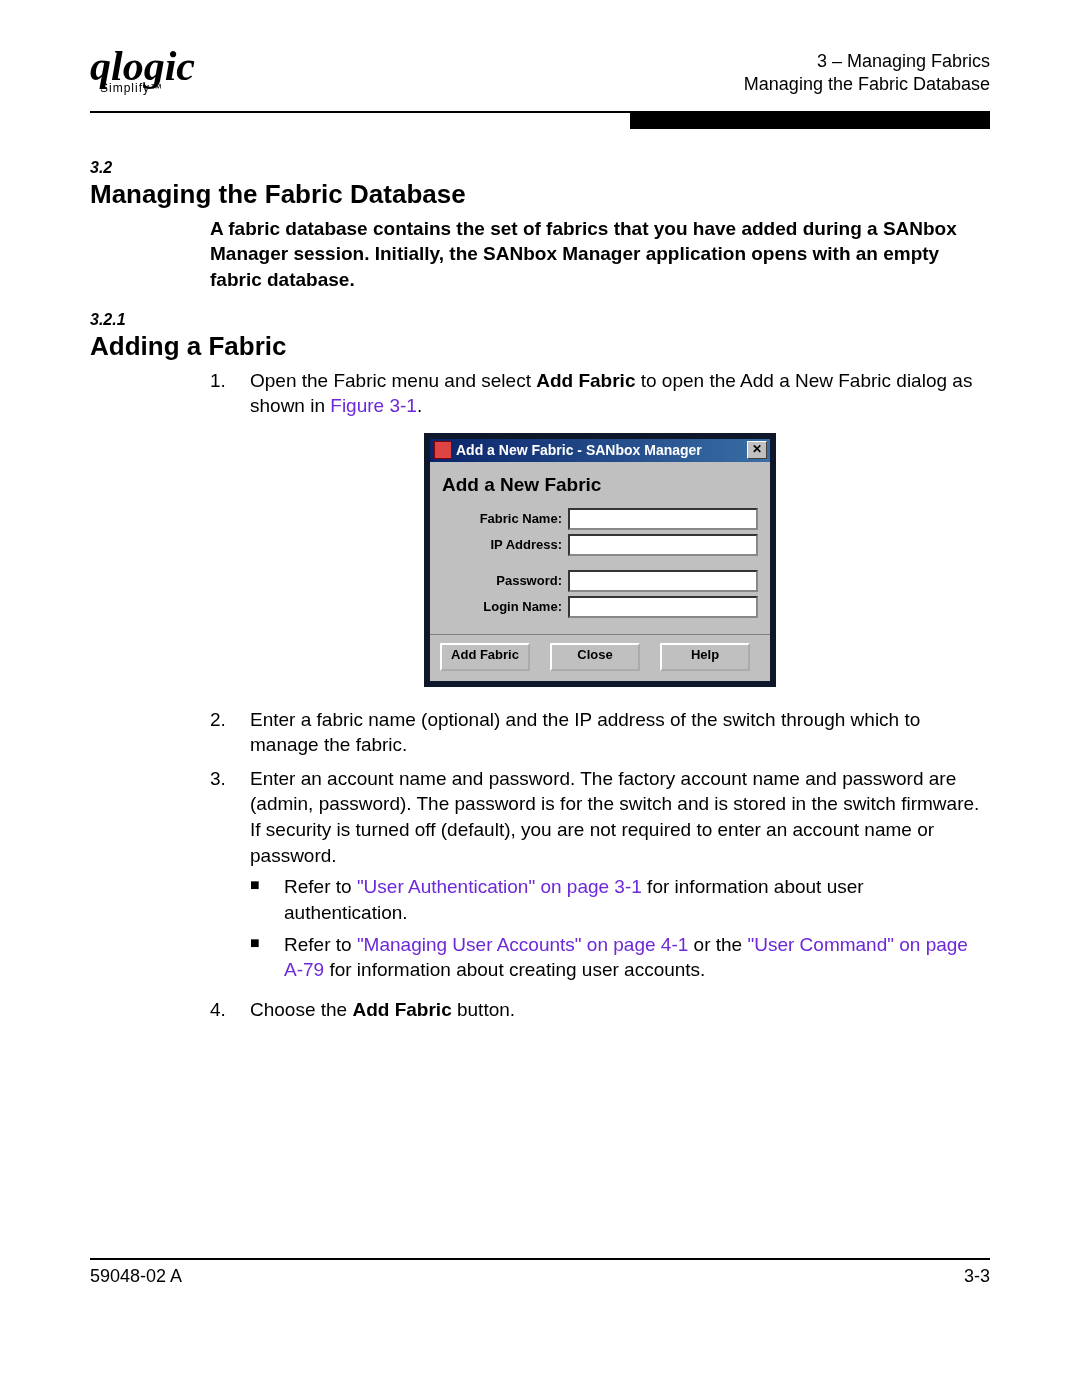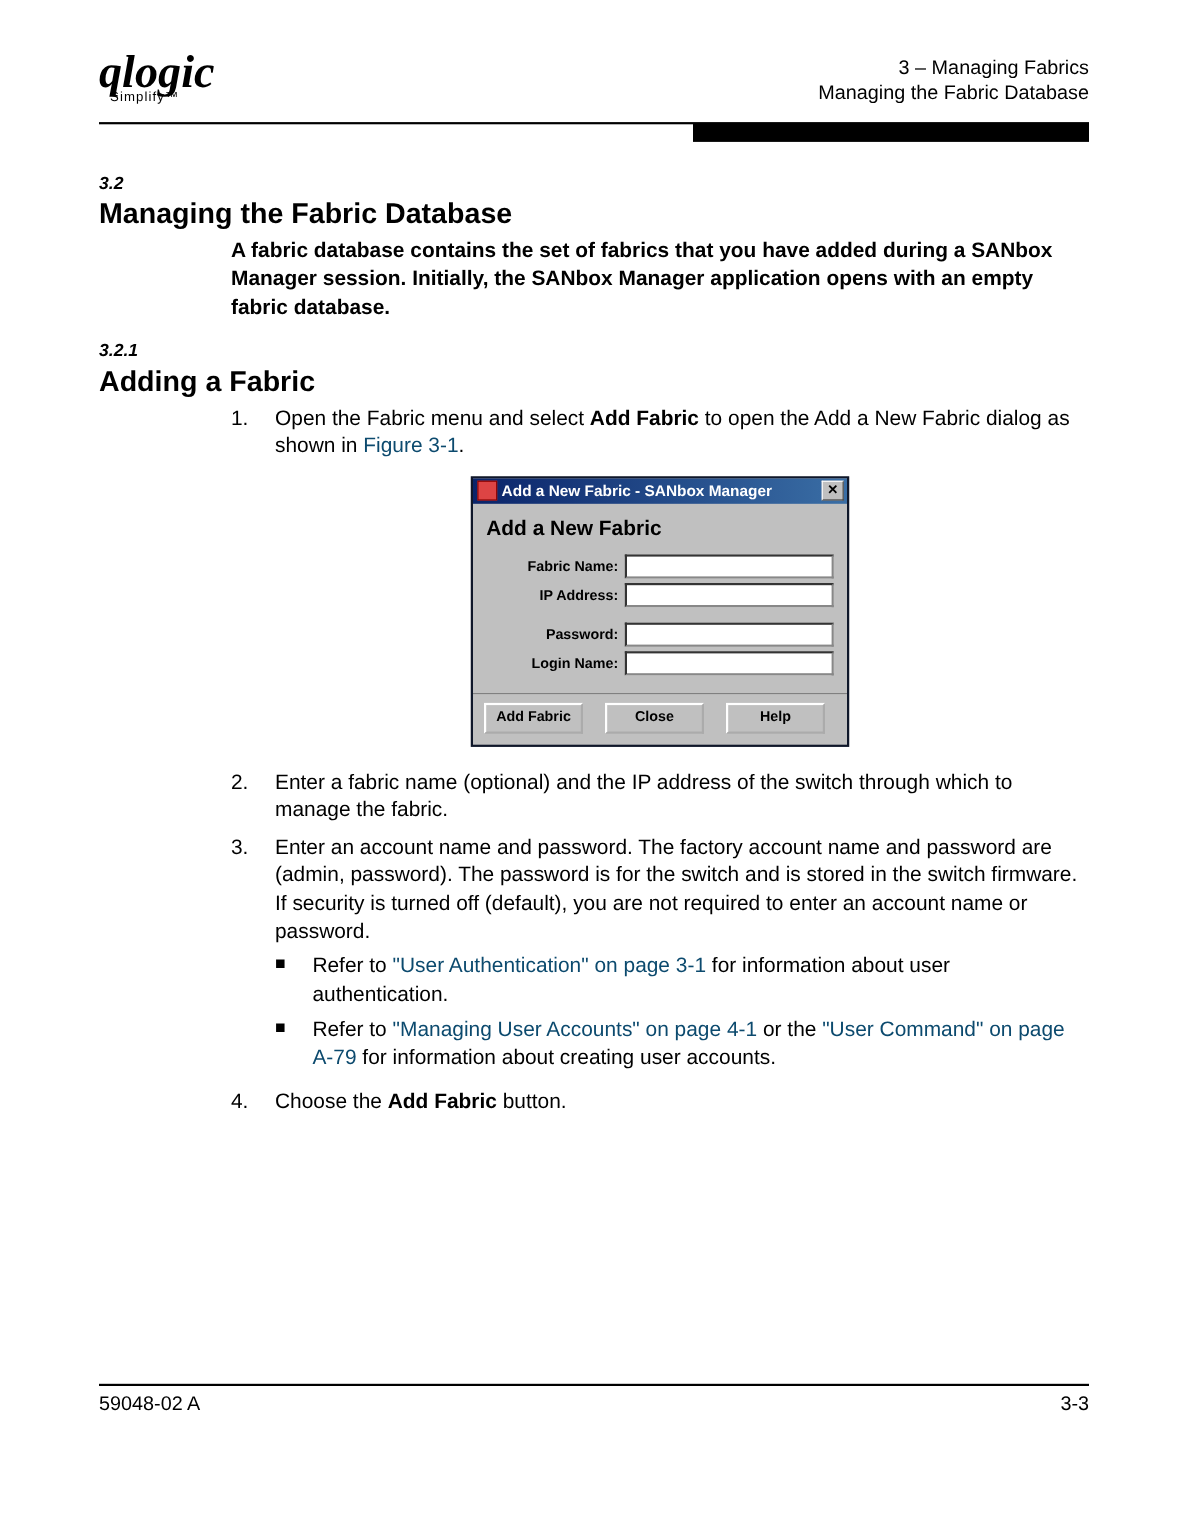--- a/index.html
+++ b/index.html
@@ -86,31 +86,31 @@
     margin-bottom: 8px;
   }
   .step-num {
     width: 40px;
     flex-shrink: 0;
   }
   .step-text {
     flex: 1;
   }
   .link {
-    color: #0c4a6e;
+    color: #6d28d9;
   }
   .bold { font-weight: bold; }
   .figure-wrap {
     text-align: center;
     margin: 14px 0 20px 0;
   }
   .dialog {
     display: inline-block;
     width: 340px;
-    border: 2px solid #0f172a;
+    border: 6px solid #0f172a;
     background: #c0c0c0;
     text-align: left;
     font-family: Tahoma, Arial, sans-serif;
   }
   .titlebar {
     background: linear-gradient(to right, #0a246a, #3a6ea5);
     color: #fff;
     display: flex;
     align-items: center;
     justify-content: space-between;

